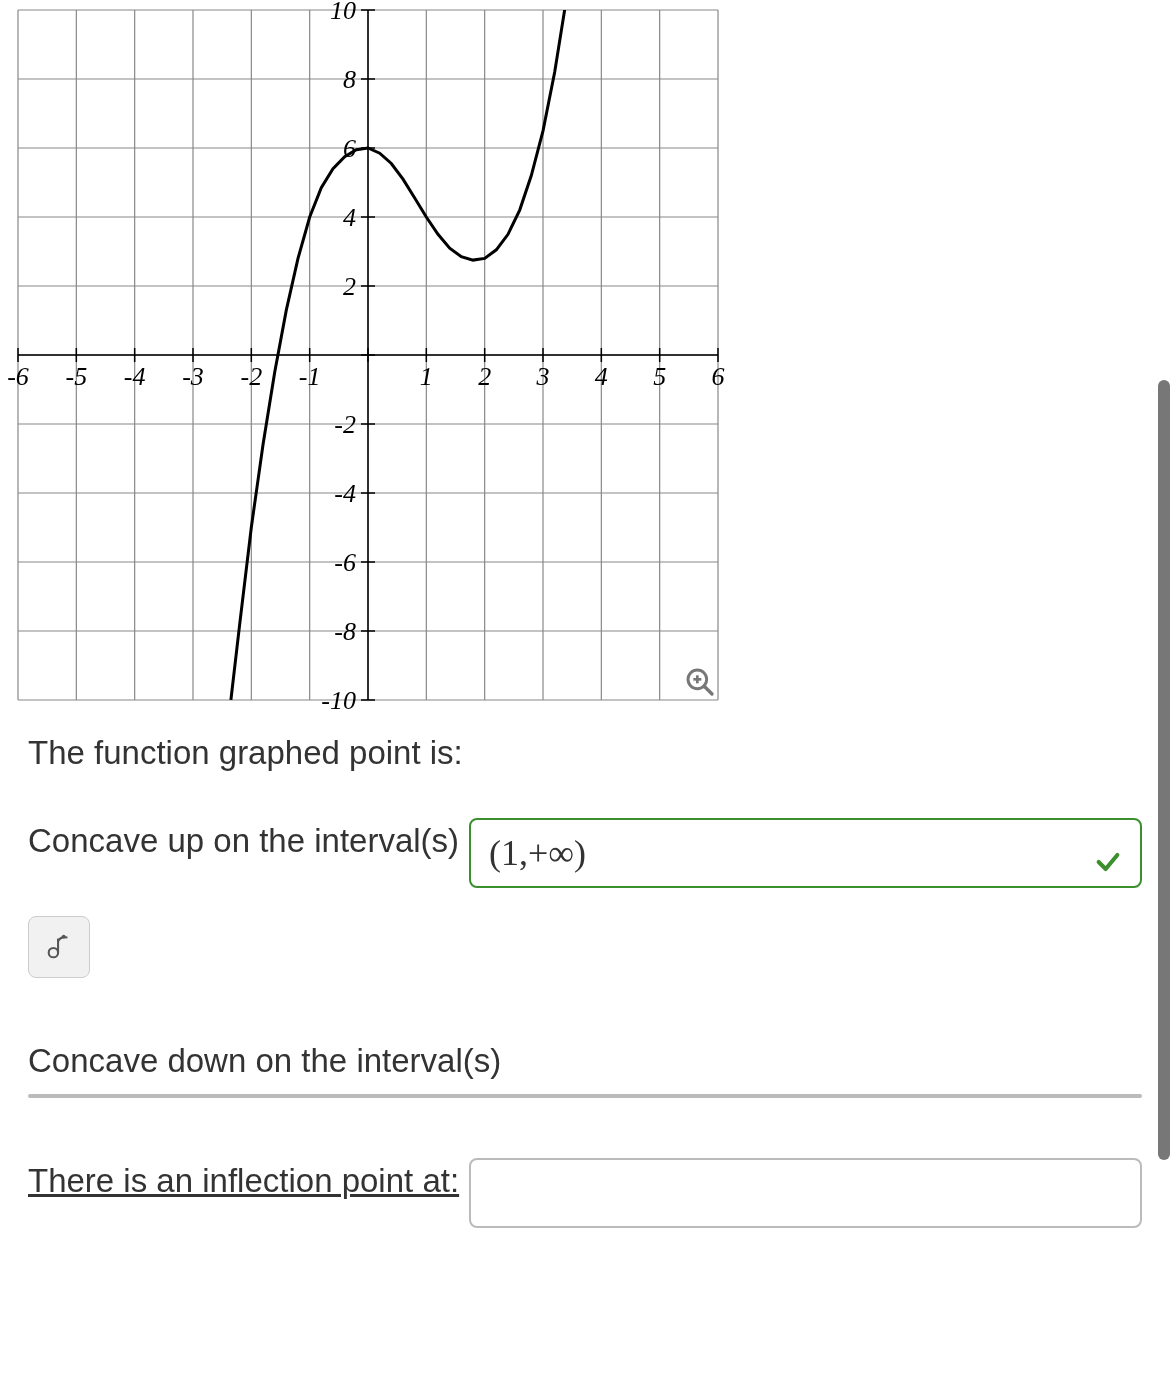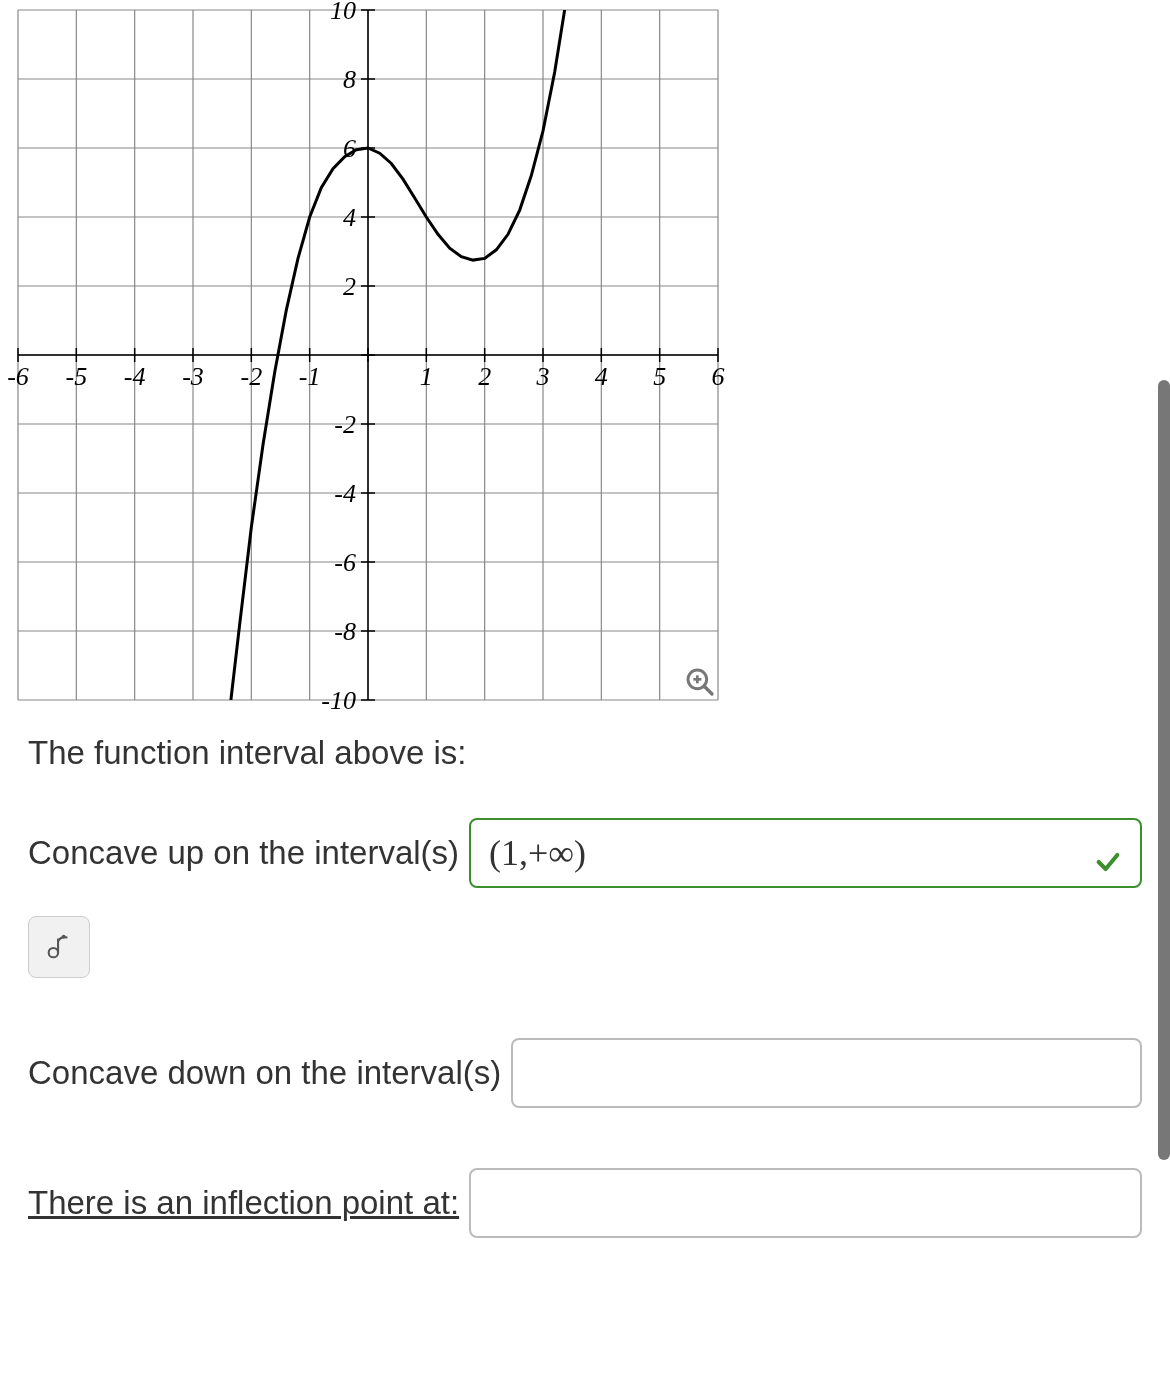--- a/index.html
+++ b/index.html
@@ -51,21 +51,20 @@
   .content {
     padding: 20px 28px 0 28px;
     font-size: 33px;
     line-height: 1.4;
   }
   .prompt-text {
     margin-bottom: 42px;
   }
   .q-row {
     display: flex;
-    align-items: center;
     gap: 10px;
     margin-bottom: 28px;
     flex-wrap: nowrap;
   }
   .answer-box {
     border: 2px solid #bbb;
     border-radius: 8px;
     height: 70px;
     display: inline-flex;
     align-items: center;
@@ -105,21 +104,21 @@
   }
   .scrollbar-thumb {
     position: absolute;
     right: 0;
     top: 380px;
     width: 12px;
     height: 780px;
     background: #777;
     border-radius: 6px;
   }
-  .q2 { margin-top: 10px; margin-bottom: 60px;}
+  .q2 { margin-top: 10px; margin-bottom: 60px; flex-direction: column;}
   .q3 { margin-top: 10px; text-decoration: underline; }
 </style>
 </head>
 <body>
 
 <div class="chart-wrap">
   <svg class="chart-svg" width="720" height="710" viewBox="0 0 720 710">
       <defs>
         <clipPath id="plot-clip">
           <rect x="10" y="10" width="700" height="690"></rect>
@@ -209,21 +208,21 @@
     <svg viewBox="0 0 24 24" width="32" height="32">
       <circle cx="10" cy="10" r="7" fill="none" stroke="#777" stroke-width="2.2"></circle>
       <line x1="15" y1="15" x2="21" y2="21" stroke="#777" stroke-width="2.5" stroke-linecap="round"></line>
       <line x1="10" y1="7" x2="10" y2="13" stroke="#777" stroke-width="2"></line>
       <line x1="7" y1="10" x2="13" y2="10" stroke="#777" stroke-width="2"></line>
     </svg>
   </span>
 </div>
 
 <div class="content">
-  <div class="prompt-text">The function interval above is:</div>
+  <div class="prompt-text">The function graphed point is:</div>
 
   <div class="q-row">
     <span>Concave up on the interval(s)</span>
     <span class="answer-box correct">
       <span style="font-family:'Times New Roman',serif;">(1,+∞)</span>
       <span class="check-icon">
         <svg viewBox="0 0 24 24" width="28" height="28">
             <path d="M4 12 L10 18 L20 6" fill="none" stroke="#3b8f2c" stroke-width="3.5" stroke-linecap="round" stroke-linejoin="round"></path>
           </svg>
       </span>

